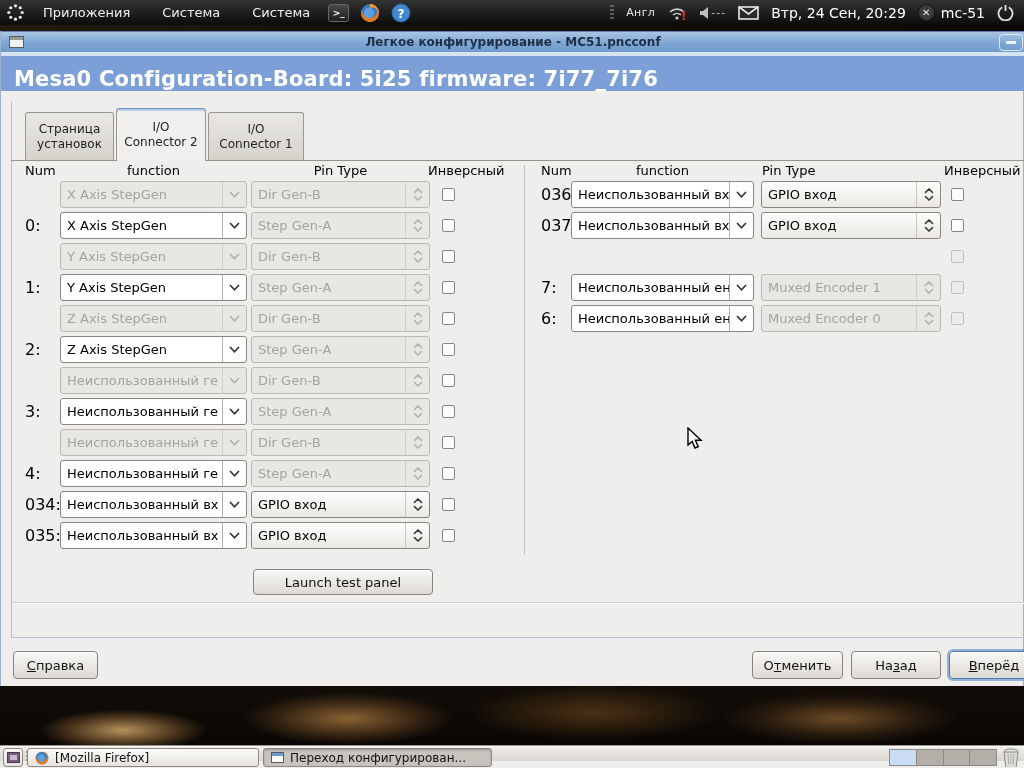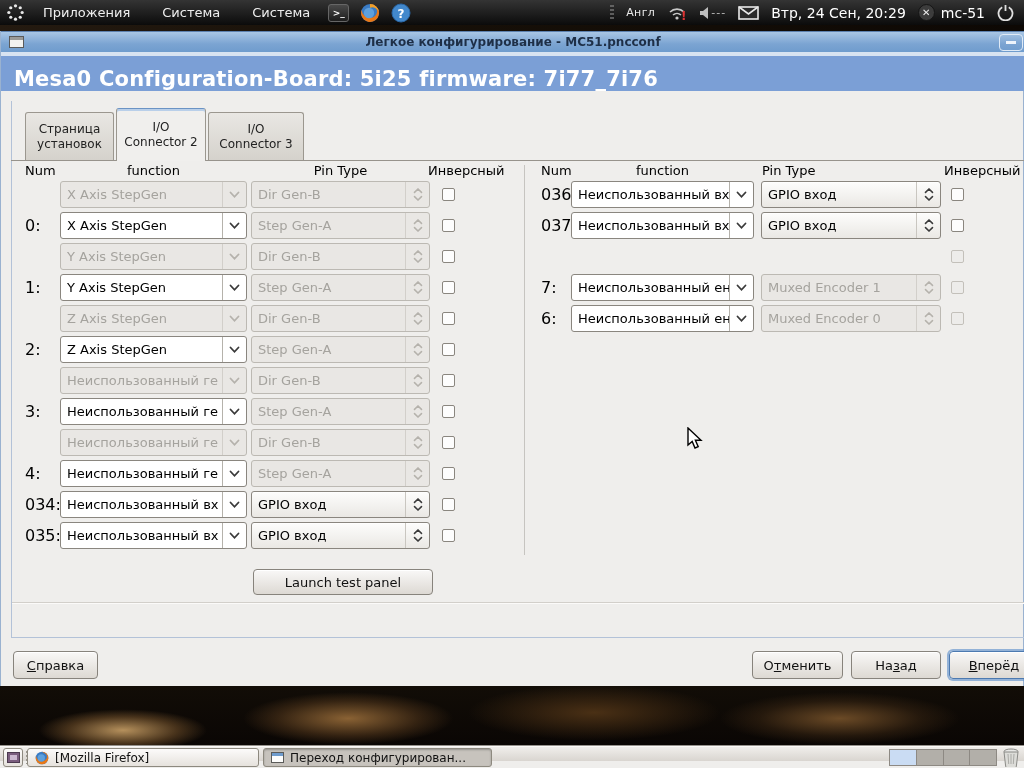--- a/index.html
+++ b/index.html
@@ -204,21 +204,21 @@
         <div class="tab inactive" style="left: 24px; width: 89px;">
     <span class="t1">Страница</span>
     <span class="t2">установок</span>
   </div>
         <div class="tab active" style="left: 115px; width: 90px;">
     <span class="t1">I/O</span>
     <span class="t2">Connector 2</span>
   </div>
         <div class="tab inactive" style="left: 207px; width: 96px;">
     <span class="t1">I/O</span>
-    <span class="t2">Connector 3</span>
+    <span class="t2">Connector 1</span>
   </div>
       </div>
     <div class="abs nb-line"></div>
 
     <div class="tbl" id="ltable" style="left:14px;top:132px;width:500px;height:420px;">
       <span class="hdr-lbl" style="left:10px;">Num</span>
       <span class="hdr-lbl" style="left:45px;width:187px;text-align:center;">function</span>
       <span class="hdr-lbl" style="left:236px;width:179px;text-align:center;">Pin Type</span>
       <span class="hdr-lbl" style="left:413px;width:90px;">Инверсный</span>
     <div class="row" style="top: 18px;">

